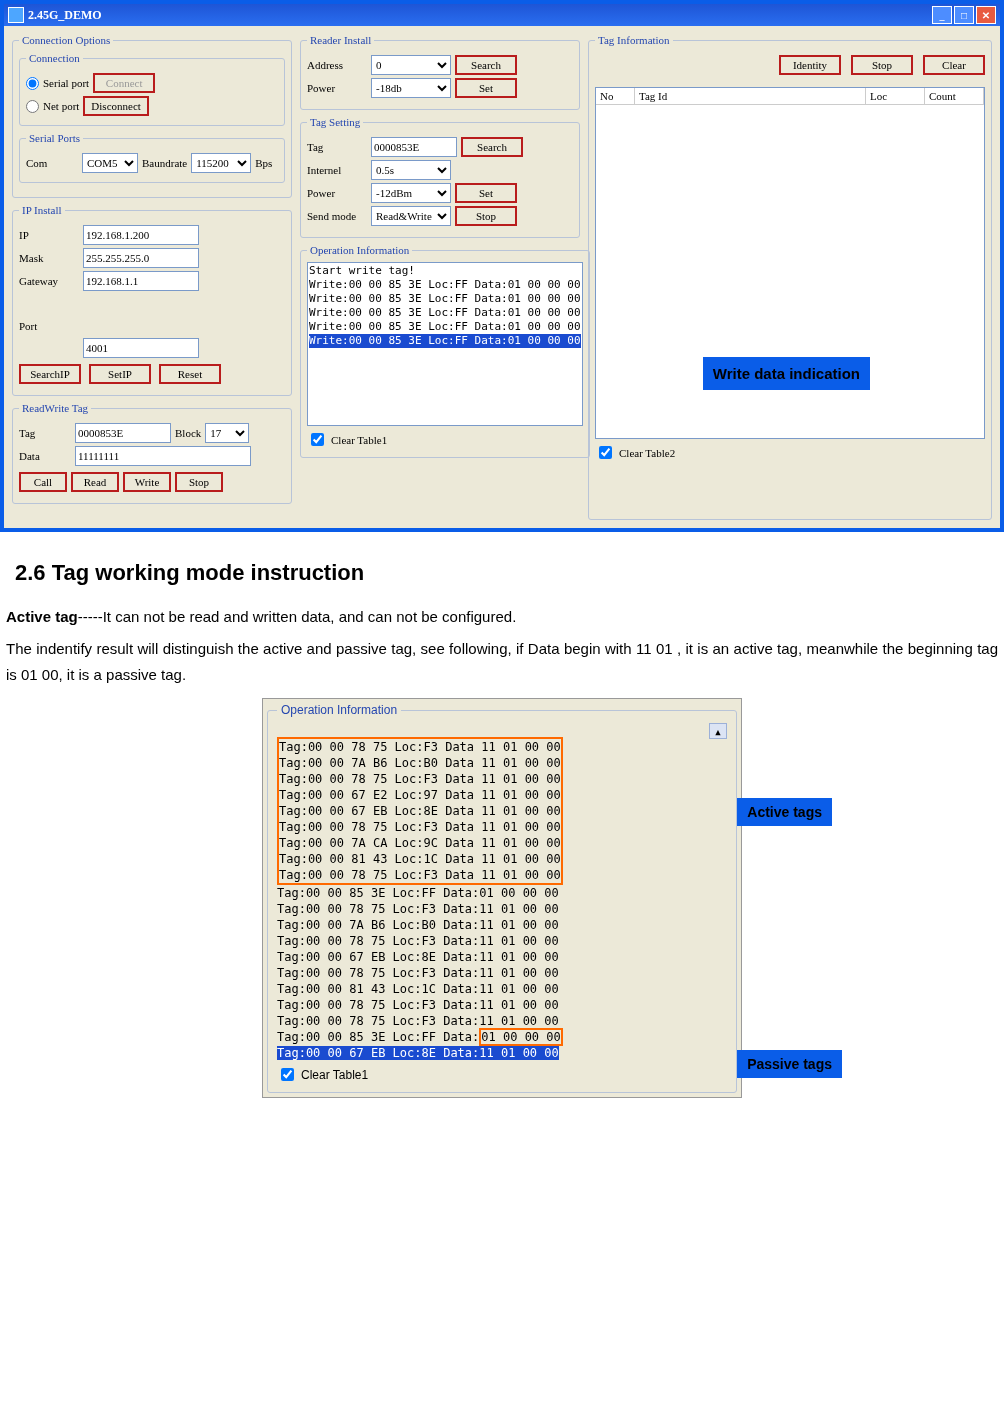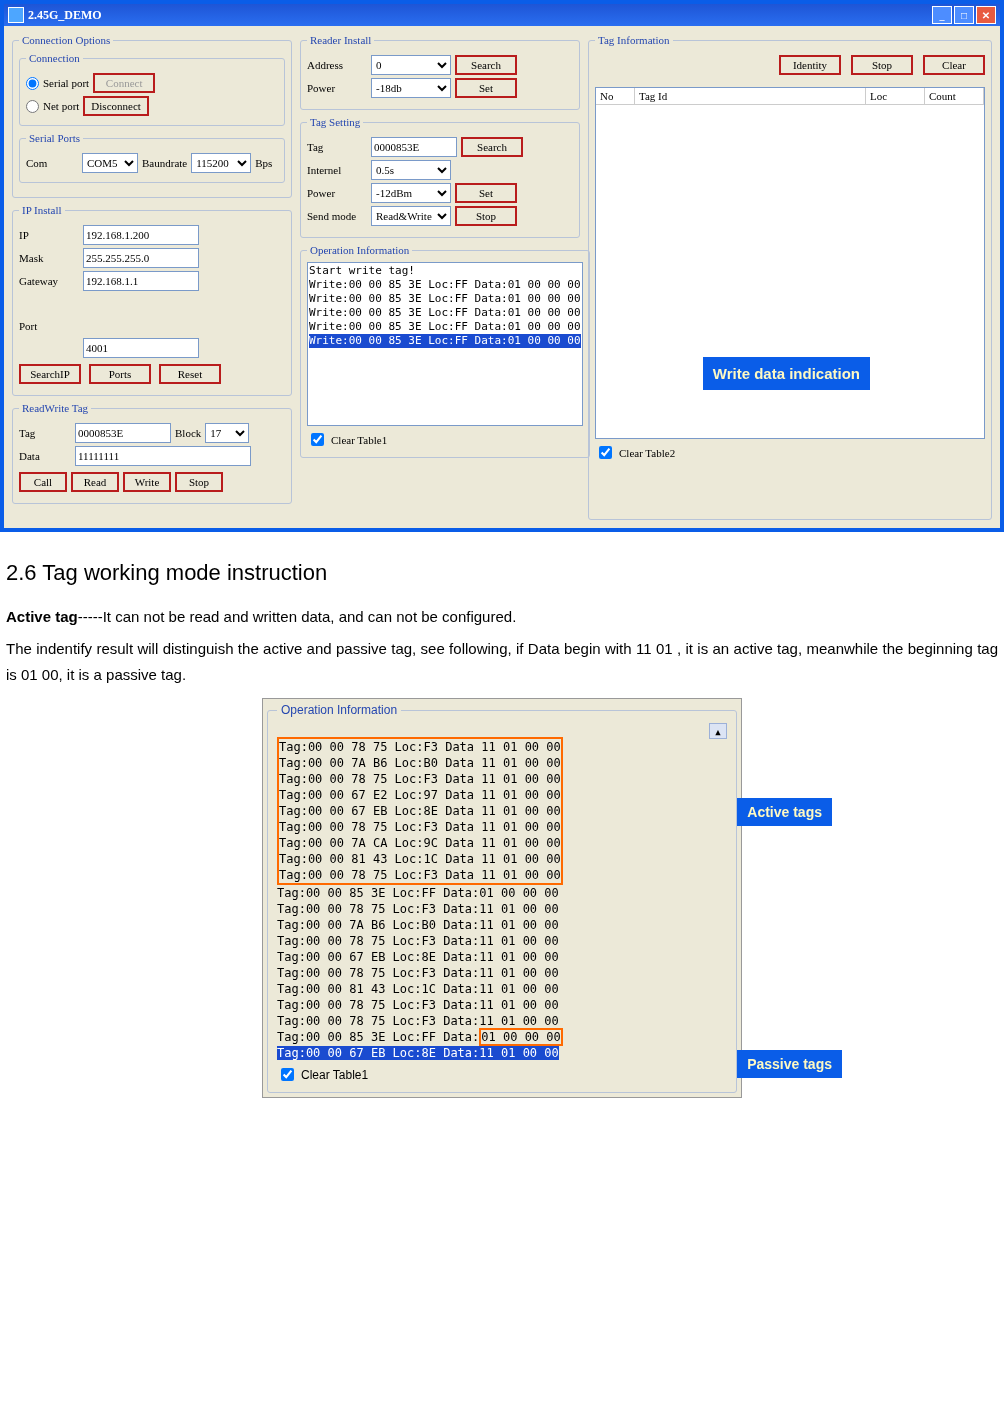--- a/index.html
+++ b/index.html
@@ -28,24 +28,24 @@
   button.btn{border:2px solid #b91c1c;background:#ece9d8;font-family:"MS Sans Serif";font-size:11px;padding:1px 6px;height:20px;min-width:62px}
   button.btn:disabled{color:#999}
   .radio{display:flex;align-items:center;gap:4px}
   .radio input{margin:0}
   .oplist{border:1px solid #7a9ac9;background:#fff;height:160px;overflow:auto;font-family:Consolas,monospace;font-size:11px;padding:1px;line-height:14px;white-space:pre}
   .oplist .selline{background:#1a4bd0;color:#fff}
   .taglist{border:1px solid #7a9ac9;background:#fff;height:350px;margin-top:12px}
   .taglist .hdr{display:flex;border-bottom:1px solid #ccc;font-size:11px}
   .taglist .hdr>div{border-right:1px solid #ccc;padding:2px 4px}
   .chk{display:flex;align-items:center;gap:4px;margin-top:4px}
-  .callout{position:absolute;background:#0a5de8;color:#fef9c3;font-weight:bold;padding:8px 10px;font-size:15px;font-family:Arial;white-space:nowrap}
+  .callout{position:absolute;background:#0a5de8;color:#000000;font-weight:bold;padding:8px 10px;font-size:15px;font-family:Arial;white-space:nowrap}
   .highlight{border:2px solid #ff6a00}
   .doc{padding:10px 6px 0 6px}
-  .doc h2{font-size:22px;font-weight:normal;margin:18px 0 18px 0}
+  .doc h2{font-size:22px;font-weight:bold;margin:18px 0 18px 9px}
   .doc p{font-size:15px;line-height:26px;margin:6px 0;text-align:justify}
   .doc .bold{font-weight:bold}
   .fig2wrap{position:relative;width:480px;margin:10px auto 0 auto}
   .fig2{border:1px solid #999;background:#ece9d8;padding:4px;font-size:12px}
   .fig2 fieldset{border:1px solid #b8c4d8;border-radius:3px;margin:0}
   .fig2 fieldset legend{color:#2547b0;padding:0 4px;font-size:12px}
   .fig2 .list{font-family:Consolas,monospace;font-size:12px;line-height:16px;white-space:pre;position:relative}
   .fig2 .scroll{position:absolute;right:0;top:2px;width:16px;height:14px;background:#dce4f4;border:1px solid #9cb0d8;font-size:9px;text-align:center}
   .fig2 .selline{background:#1a4bd0;color:#fff}
   .box-orange1{border:2px solid #ff6a00}
@@ -116,21 +116,21 @@
         <div class="row">
               <span class="lbl">Gateway</span>
               <input class="txt" style="width: 110px;" value="192.168.1.1">
             </div>
         <div class="row">
               <span class="lbl">Port</span>
               <input class="txt" style="width: 110px; margin-top: 44px;" value="4001">
             </div>
         <div class="row" style="gap:8px;margin-top:6px">
           <button class="btn">SearchIP</button>
-          <button class="btn">Ports</button>
+          <button class="btn">SetIP</button>
           <button class="btn">Reset</button>
         </div>
       </fieldset>
 
       <fieldset class="group">
         <legend>ReadWrite Tag</legend>
         <div class="row">
           <span class="lbl2">Tag</span>
           <input class="txt" style="width: 90px;" value="0000853E">
           <span>Block</span>

